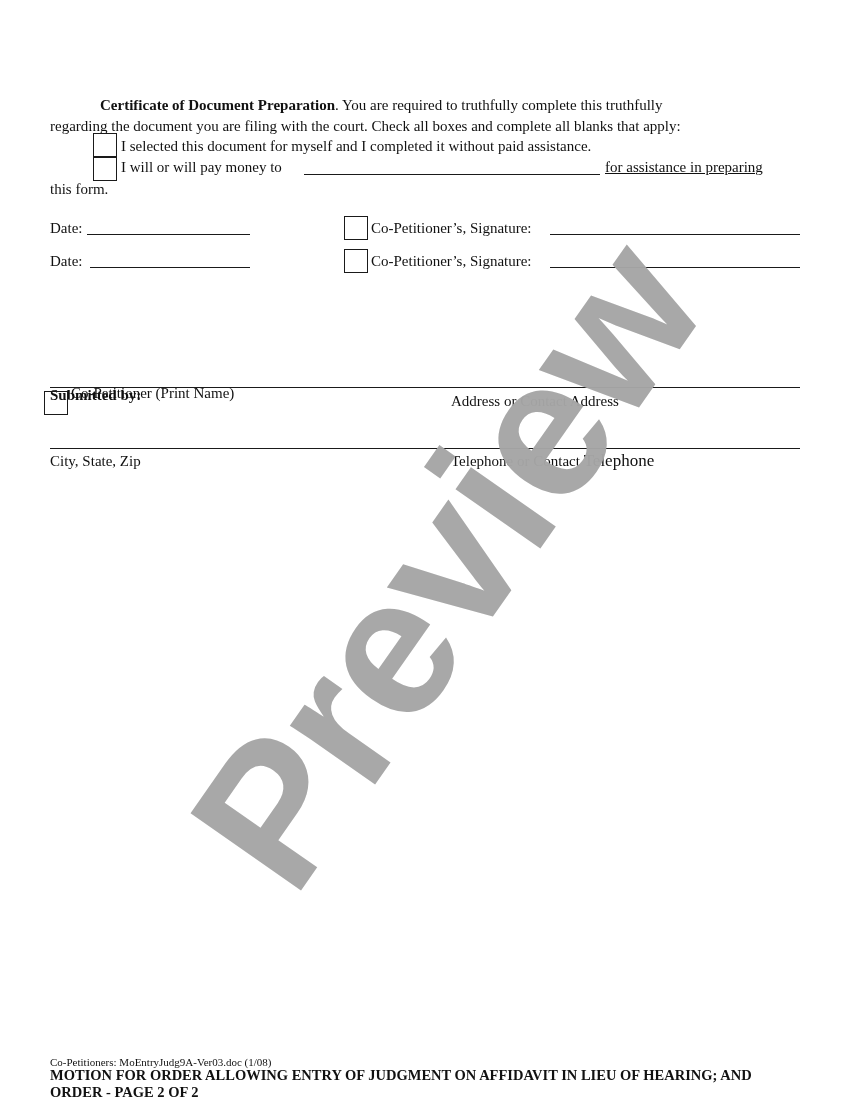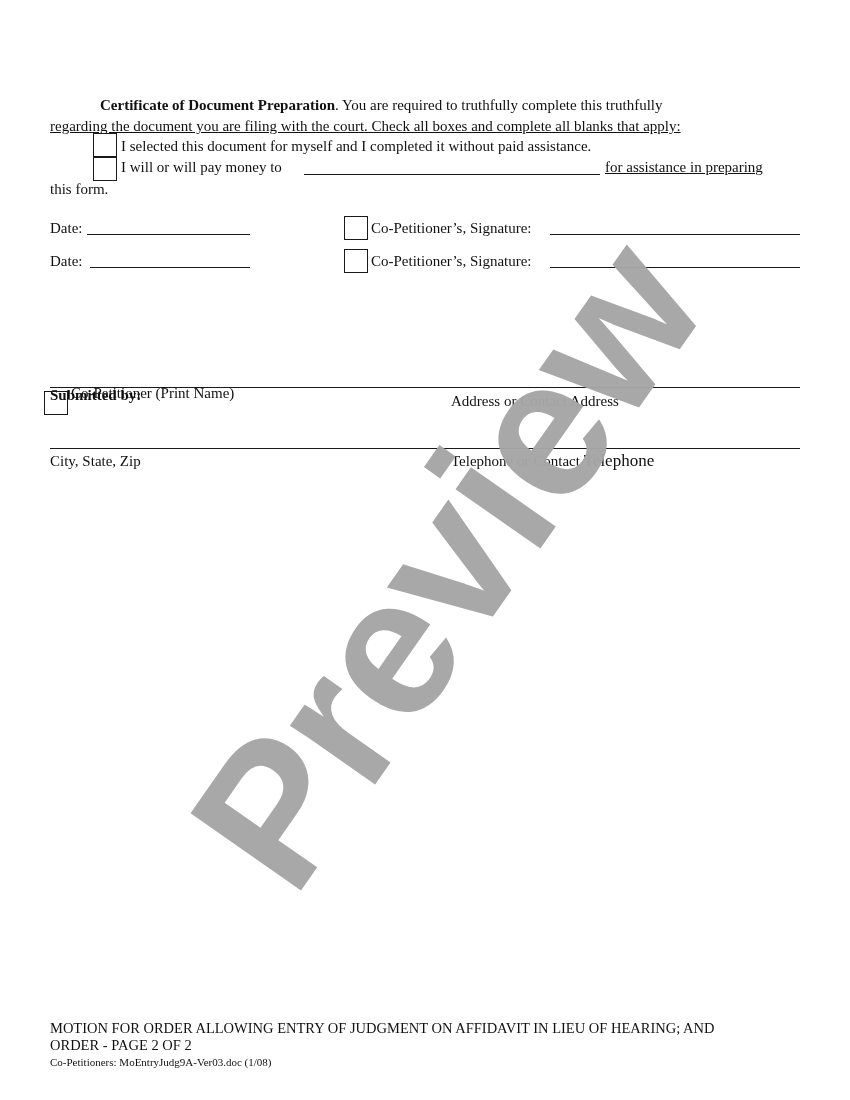--- a/index.html
+++ b/index.html
@@ -17,30 +17,30 @@
     .uline { position: absolute; height: 0; border-top: 1.2px solid #1a1a1a; }
     .rule { position: absolute; height: 0; border-top: 1.4px solid #1a1a1a; left: 50px; width: 750px; }
     .watermark {
       position: absolute; left: 85px; top: 470px;
       font-family: "Liberation Sans", "DejaVu Sans", sans-serif; font-weight: bold;
       font-size: 196px; line-height: 196px; color: #a6a6a6;
       transform: rotate(-55deg); transform-origin: center center;
       letter-spacing: -2px; opacity: 0.97; pointer-events: none;
       width: 720px; text-align: center;
     }
-    .footer-title { font-size: 14.5px; line-height: 17px; font-weight: normal; }
+    .footer-title { font-size: 14.5px; line-height: 17px; font-weight: bold; margin-top: 47px; }
     .footer-small { font-size: 11px; line-height: 14px; }
   </style>
 </head>
 <body>
 
 <div class="abs t" style="left:100px; top:96px;">
   <span class="b">Certificate of Document Preparation</span><span>.  You are required to truthfully complete this truthfully</span>
 </div>
-<div class="abs t" style="left:50px; top:117px;text-decoration:underline;">regarding the document you are filing with the court.  Check all boxes and complete all blanks that apply:</div>
+<div class="abs t" style="left:50px; top:117px;">regarding the document you are filing with the court.  Check all boxes and complete all blanks that apply:</div>
 
 <div class="box" style="left:93px; top:133px;"></div>
 <div class="abs t" style="left:121px; top:137px;">I selected this document for myself and I completed it without paid assistance.</div>
 
 <div class="box" style="left:93px; top:157px;"></div>
 <div class="abs t" style="left:121px; top:158px;">I will or will pay money to</div>
 <div class="uline" style="left:304px; top:174px; width:296px;"></div>
 <div class="abs t" style="left:605px; top:158px;text-decoration:underline;">for assistance in preparing</div>
 <div class="abs t" style="left:50px; top:180px;">this form.</div>
 

